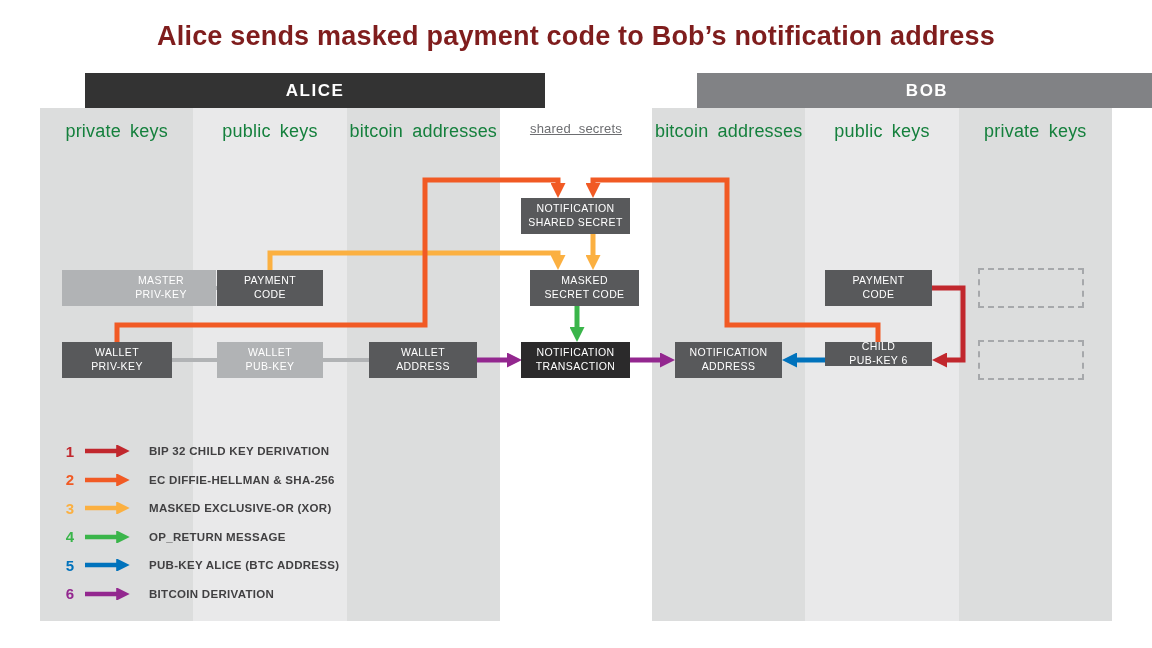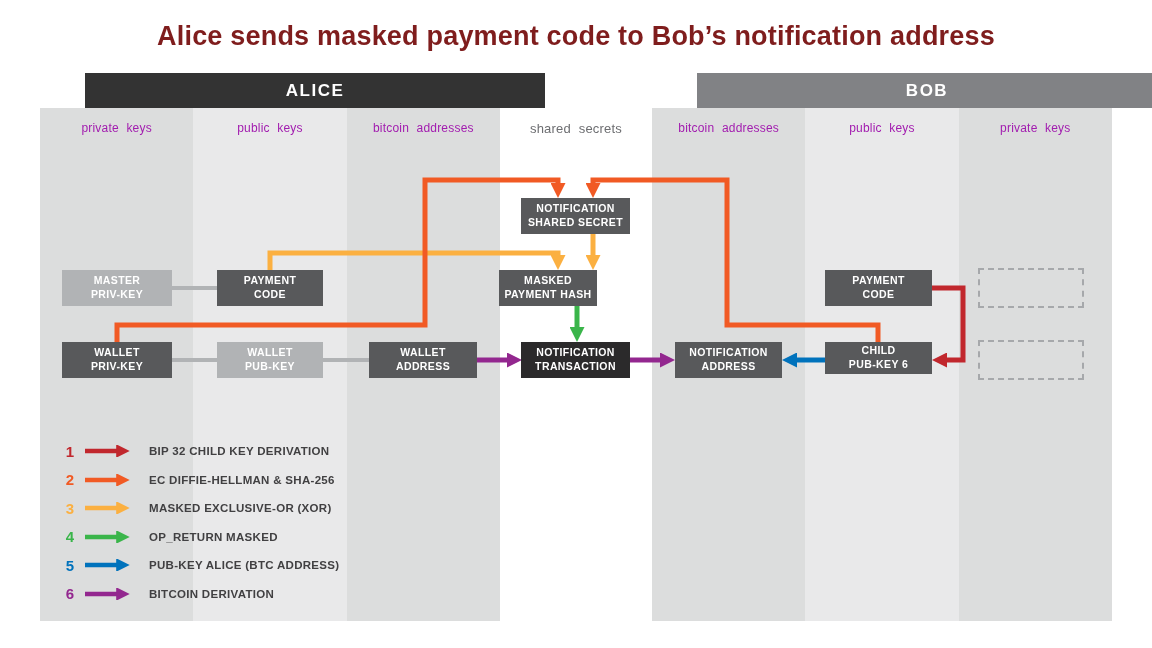--- a/index.html
+++ b/index.html
@@ -15,26 +15,26 @@
   .panel-header{position:absolute;top:0;left:0;width:100%;height:35px;
     display:flex;align-items:center;justify-content:center;
     color:#ffffff;font-weight:bold;font-size:17px;letter-spacing:1.5px;margin-left:45px;}
   .hdr-alice{background:#333333;}
   .hdr-bob{background:#818285;}
   .cols{position:absolute;top:35px;left:0;width:100%;height:513px;display:flex;}
   .col{flex:1;position:relative;}
   .col-dark{background:#dcdddd;}
   .col-light{background:#e9e9ea;}
   .col-label{position:absolute;top:13px;left:0;right:0;text-align:center;
-    color:#a21caf;font-size:12px;word-spacing:4px;letter-spacing:0.2px;}
+    color:#15803d;font-size:18px;word-spacing:4px;letter-spacing:0.2px;}
   .mid-label{position:absolute;left:500px;top:121px;width:152px;text-align:center;
-    color:#6d6e71;font-size:13px;word-spacing:4px;letter-spacing:0.2px;}
+    color:#6d6e71;font-size:13px;word-spacing:4px;letter-spacing:0.2px;text-decoration:underline;}
 
   .box{position:absolute;display:flex;flex-direction:column;align-items:center;
-    justify-content:center;color:#ffffff;font-weight:bold;font-size:10.5px;
+    justify-content:center;color:#ffffff;font-weight:normal;font-size:10.5px;
     line-height:1.3;text-align:center;letter-spacing:0.4px;}
   .box-dark{background:#58595b;}
   .box-light{background:#b1b3b5;}
   .box-black{background:#2b2a2b;}
   .dashed-box{position:absolute;border:2px dashed #a6a8ab;background:transparent;}
 
   svg.overlay{position:absolute;left:0;top:0;pointer-events:none;}
 
   .legend{position:absolute;left:62px;top:437px;}
   .legend-row{display:flex;align-items:center;height:28.5px;}
@@ -118,21 +118,21 @@
     <polyline points="577,305 577,329" fill="none" stroke-width="5" marker-end="url(#m-green)" stroke="#3ab54a"></polyline>
 
     <polyline points="477,360 509,360" fill="none" stroke-width="5" marker-end="url(#m-purple)" stroke="#93278f"></polyline>
     <polyline points="630,360 662,360" fill="none" stroke-width="5" marker-end="url(#m-purple)" stroke="#93278f"></polyline>
 
     <polyline points="825,360 795,360" fill="none" stroke-width="5" marker-end="url(#m-blue)" stroke="#0072bc"></polyline>
 
     <polyline points="930,288 963,288 963,360 945,360" fill="none" stroke-width="5" marker-end="url(#m-red)" stroke="#c1272d"></polyline>
   </svg>
 
-  <div class="box box-light" style="left:62px;top:270px;width:110px;height:36px;">
+  <div class="box box-light" style="left:62px;top:270px;width:110px;height:36px;padding-left:44px;">
     <span>MASTER</span>
     <span>PRIV-KEY</span>
   </div>
   <div class="box box-dark" style="left:217px;top:270px;width:106px;height:36px;">
     <span>PAYMENT</span>
     <span>CODE</span>
   </div>
   <div class="box box-dark" style="left:62px;top:342px;width:110px;height:36px;">
     <span>WALLET</span>
     <span>PRIV-KEY</span>
@@ -143,34 +143,34 @@
   </div>
   <div class="box box-dark" style="left:369px;top:342px;width:108px;height:36px;">
     <span>WALLET</span>
     <span>ADDRESS</span>
   </div>
 
   <div class="box box-dark" style="left:521px;top:198px;width:109px;height:36px;">
     <span>NOTIFICATION</span>
     <span>SHARED SECRET</span>
   </div>
-  <div class="box box-dark" style="left:499px;top:270px;width:98px;height:36px;">
+  <div class="box box-dark" style="left:530px;top:270px;width:109px;height:36px;">
     <span>MASKED</span>
-    <span>PAYMENT HASH</span>
+    <span>SECRET CODE</span>
   </div>
   <div class="box box-black" style="left:521px;top:342px;width:109px;height:36px;">
     <span>NOTIFICATION</span>
     <span>TRANSACTION</span>
   </div>
 
   <div class="box box-dark" style="left:675px;top:342px;width:107px;height:36px;">
     <span>NOTIFICATION</span>
     <span>ADDRESS</span>
   </div>
-  <div class="box box-dark" style="left:825px;top:342px;width:107px;height:32px;">
+  <div class="box box-dark" style="left:825px;top:342px;width:107px;height:24px;">
     <span>CHILD</span>
     <span>PUB-KEY 6</span>
   </div>
   <div class="box box-dark" style="left:825px;top:270px;width:107px;height:36px;">
     <span>PAYMENT</span>
     <span>CODE</span>
   </div>
 
   <div class="dashed-box" style="left:978px;top:268px;width:102px;height:36px;"></div>
   <div class="dashed-box" style="left:978px;top:340px;width:102px;height:36px;"></div>
@@ -207,21 +207,21 @@
       <div class="legend-label">MASKED EXCLUSIVE-OR (XOR)</div>
     </div>
 
     <div class="legend-row">
       <div class="legend-num" style="color: rgb(58, 181, 74);">4</div>
       <div class="legend-arrow">
         <svg width="50" height="12">
             <line x1="3" y1="6" x2="36" y2="6" stroke-width="4.5" marker-end="url(#m-green)" stroke="#3ab54a"></line>
           </svg>
       </div>
-      <div class="legend-label">OP_RETURN MASKED</div>
+      <div class="legend-label">OP_RETURN MESSAGE</div>
     </div>
 
     <div class="legend-row">
       <div class="legend-num" style="color: rgb(0, 114, 188);">5</div>
       <div class="legend-arrow">
         <svg width="50" height="12">
             <line x1="3" y1="6" x2="36" y2="6" stroke-width="4.5" marker-end="url(#m-blue)" stroke="#0072bc"></line>
           </svg>
       </div>
       <div class="legend-label">PUB-KEY ALICE (BTC ADDRESS)</div>

